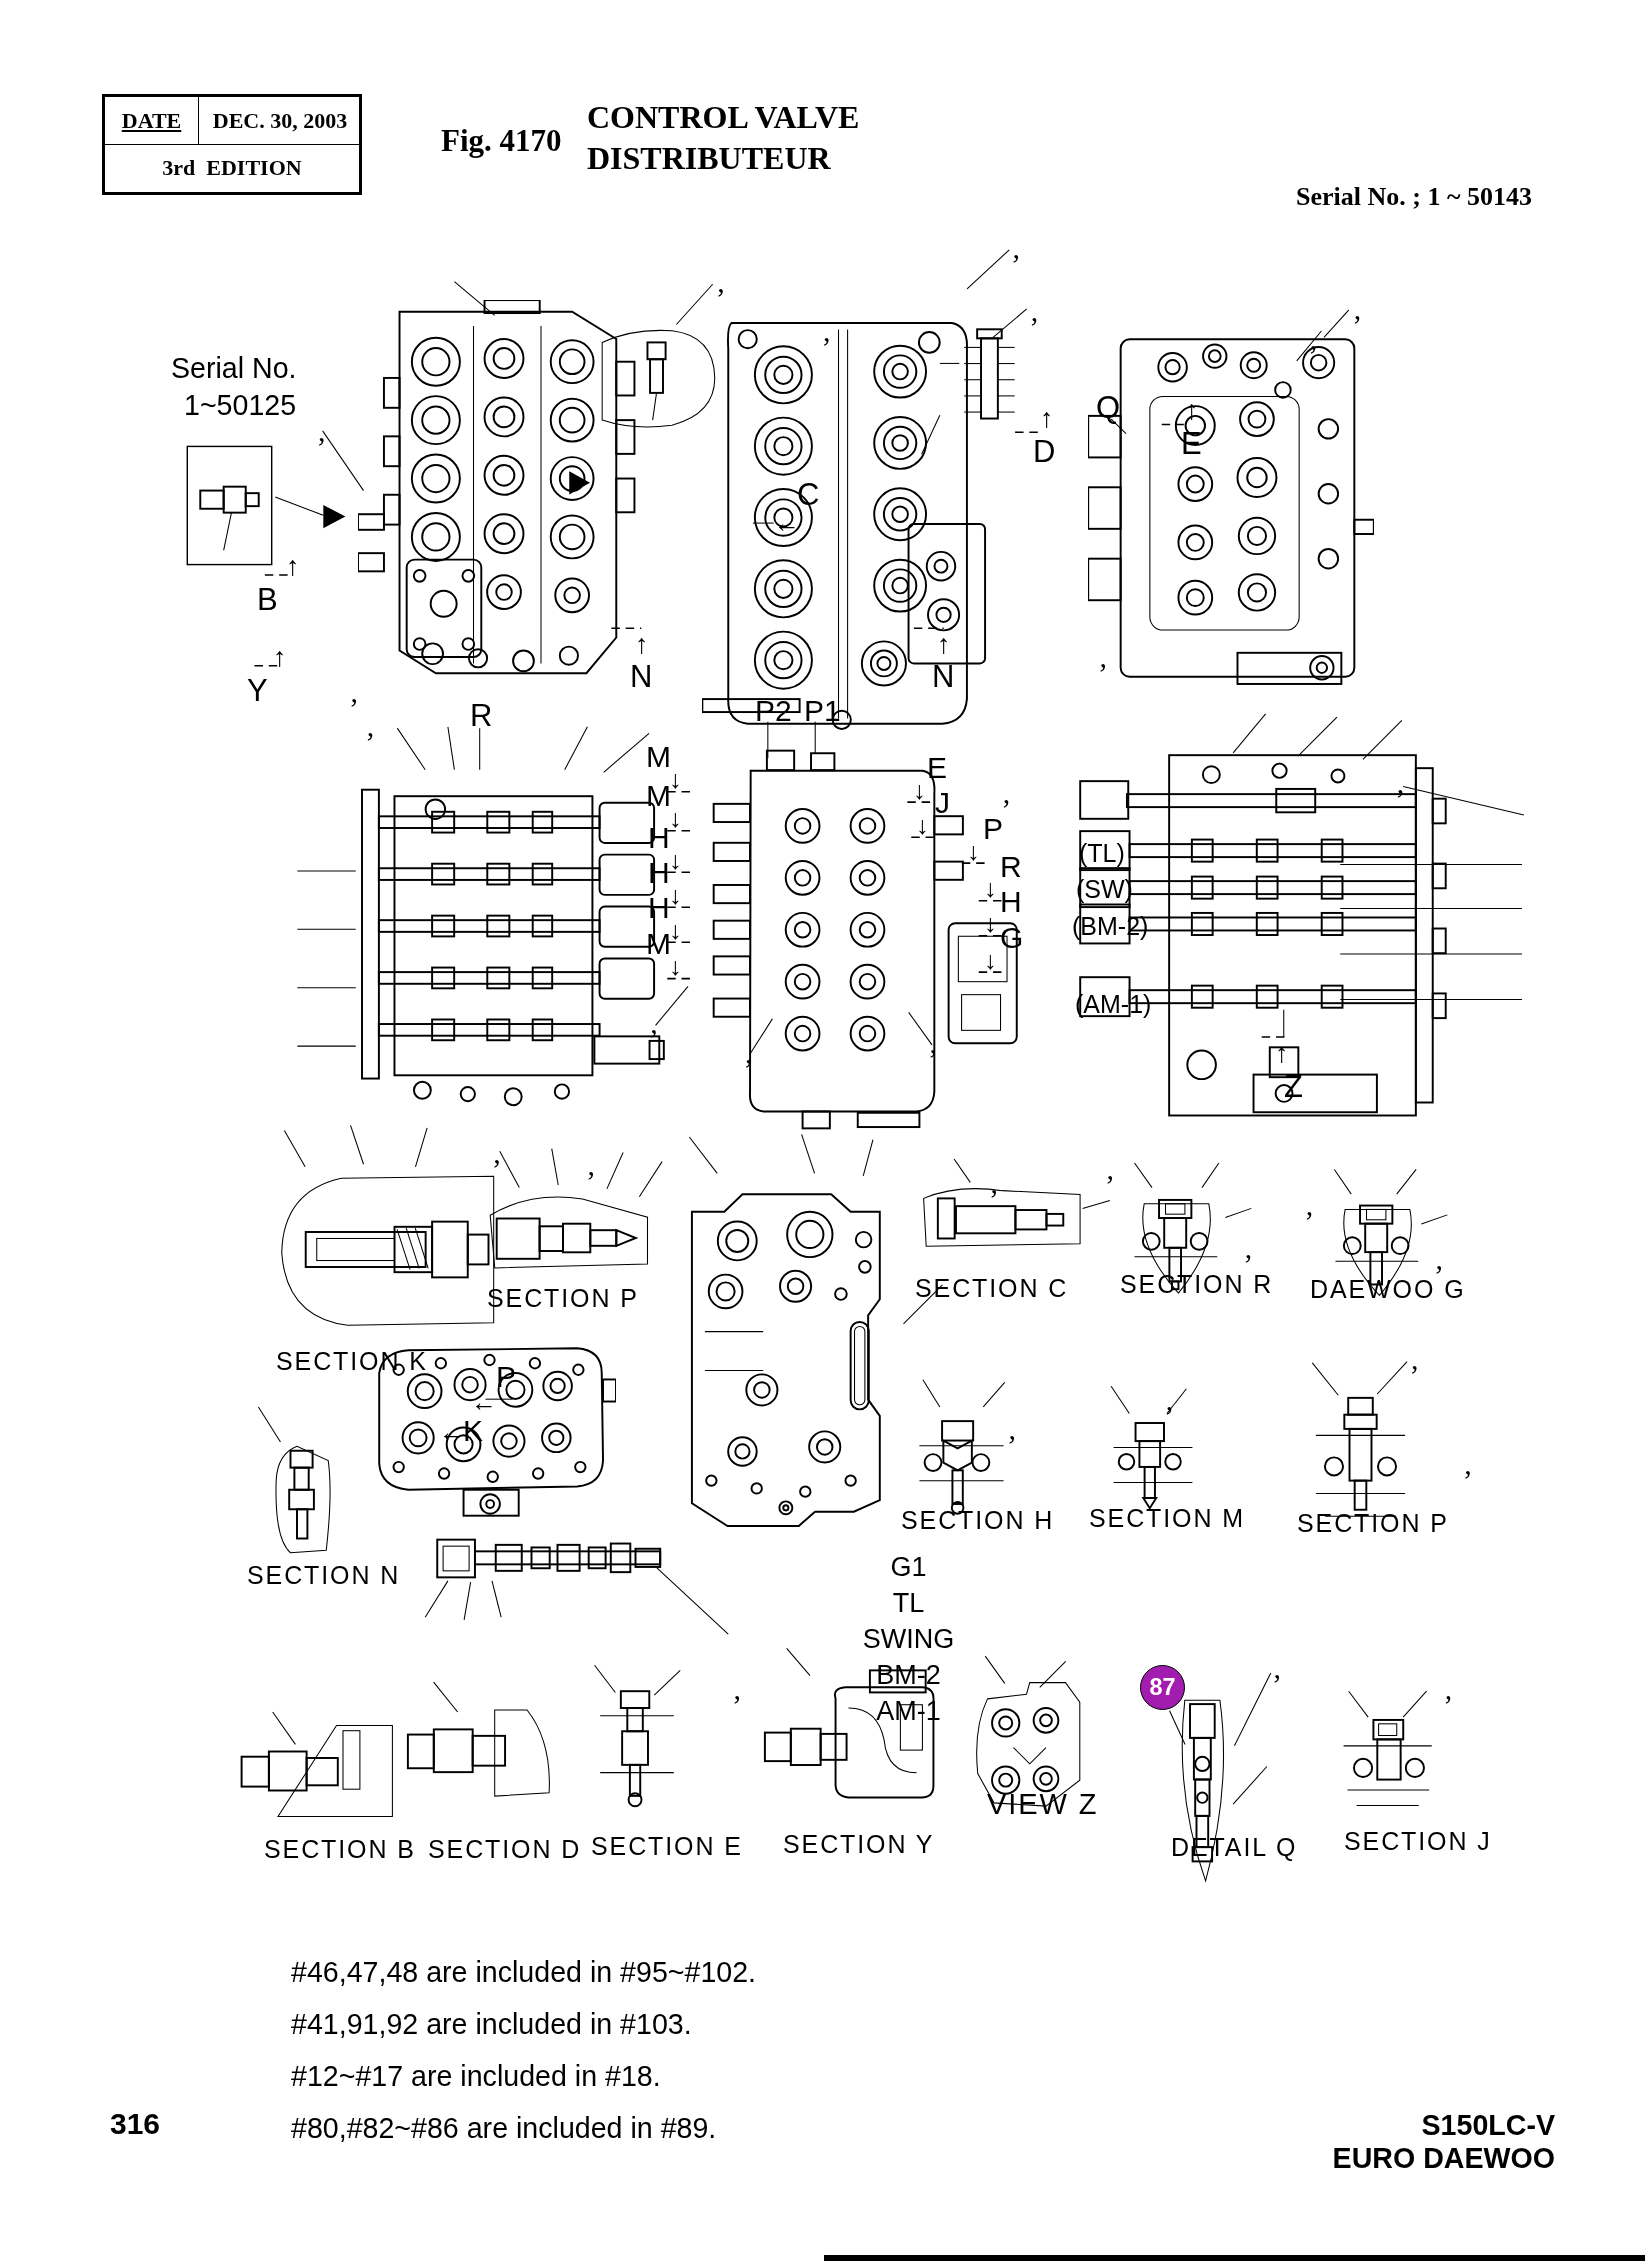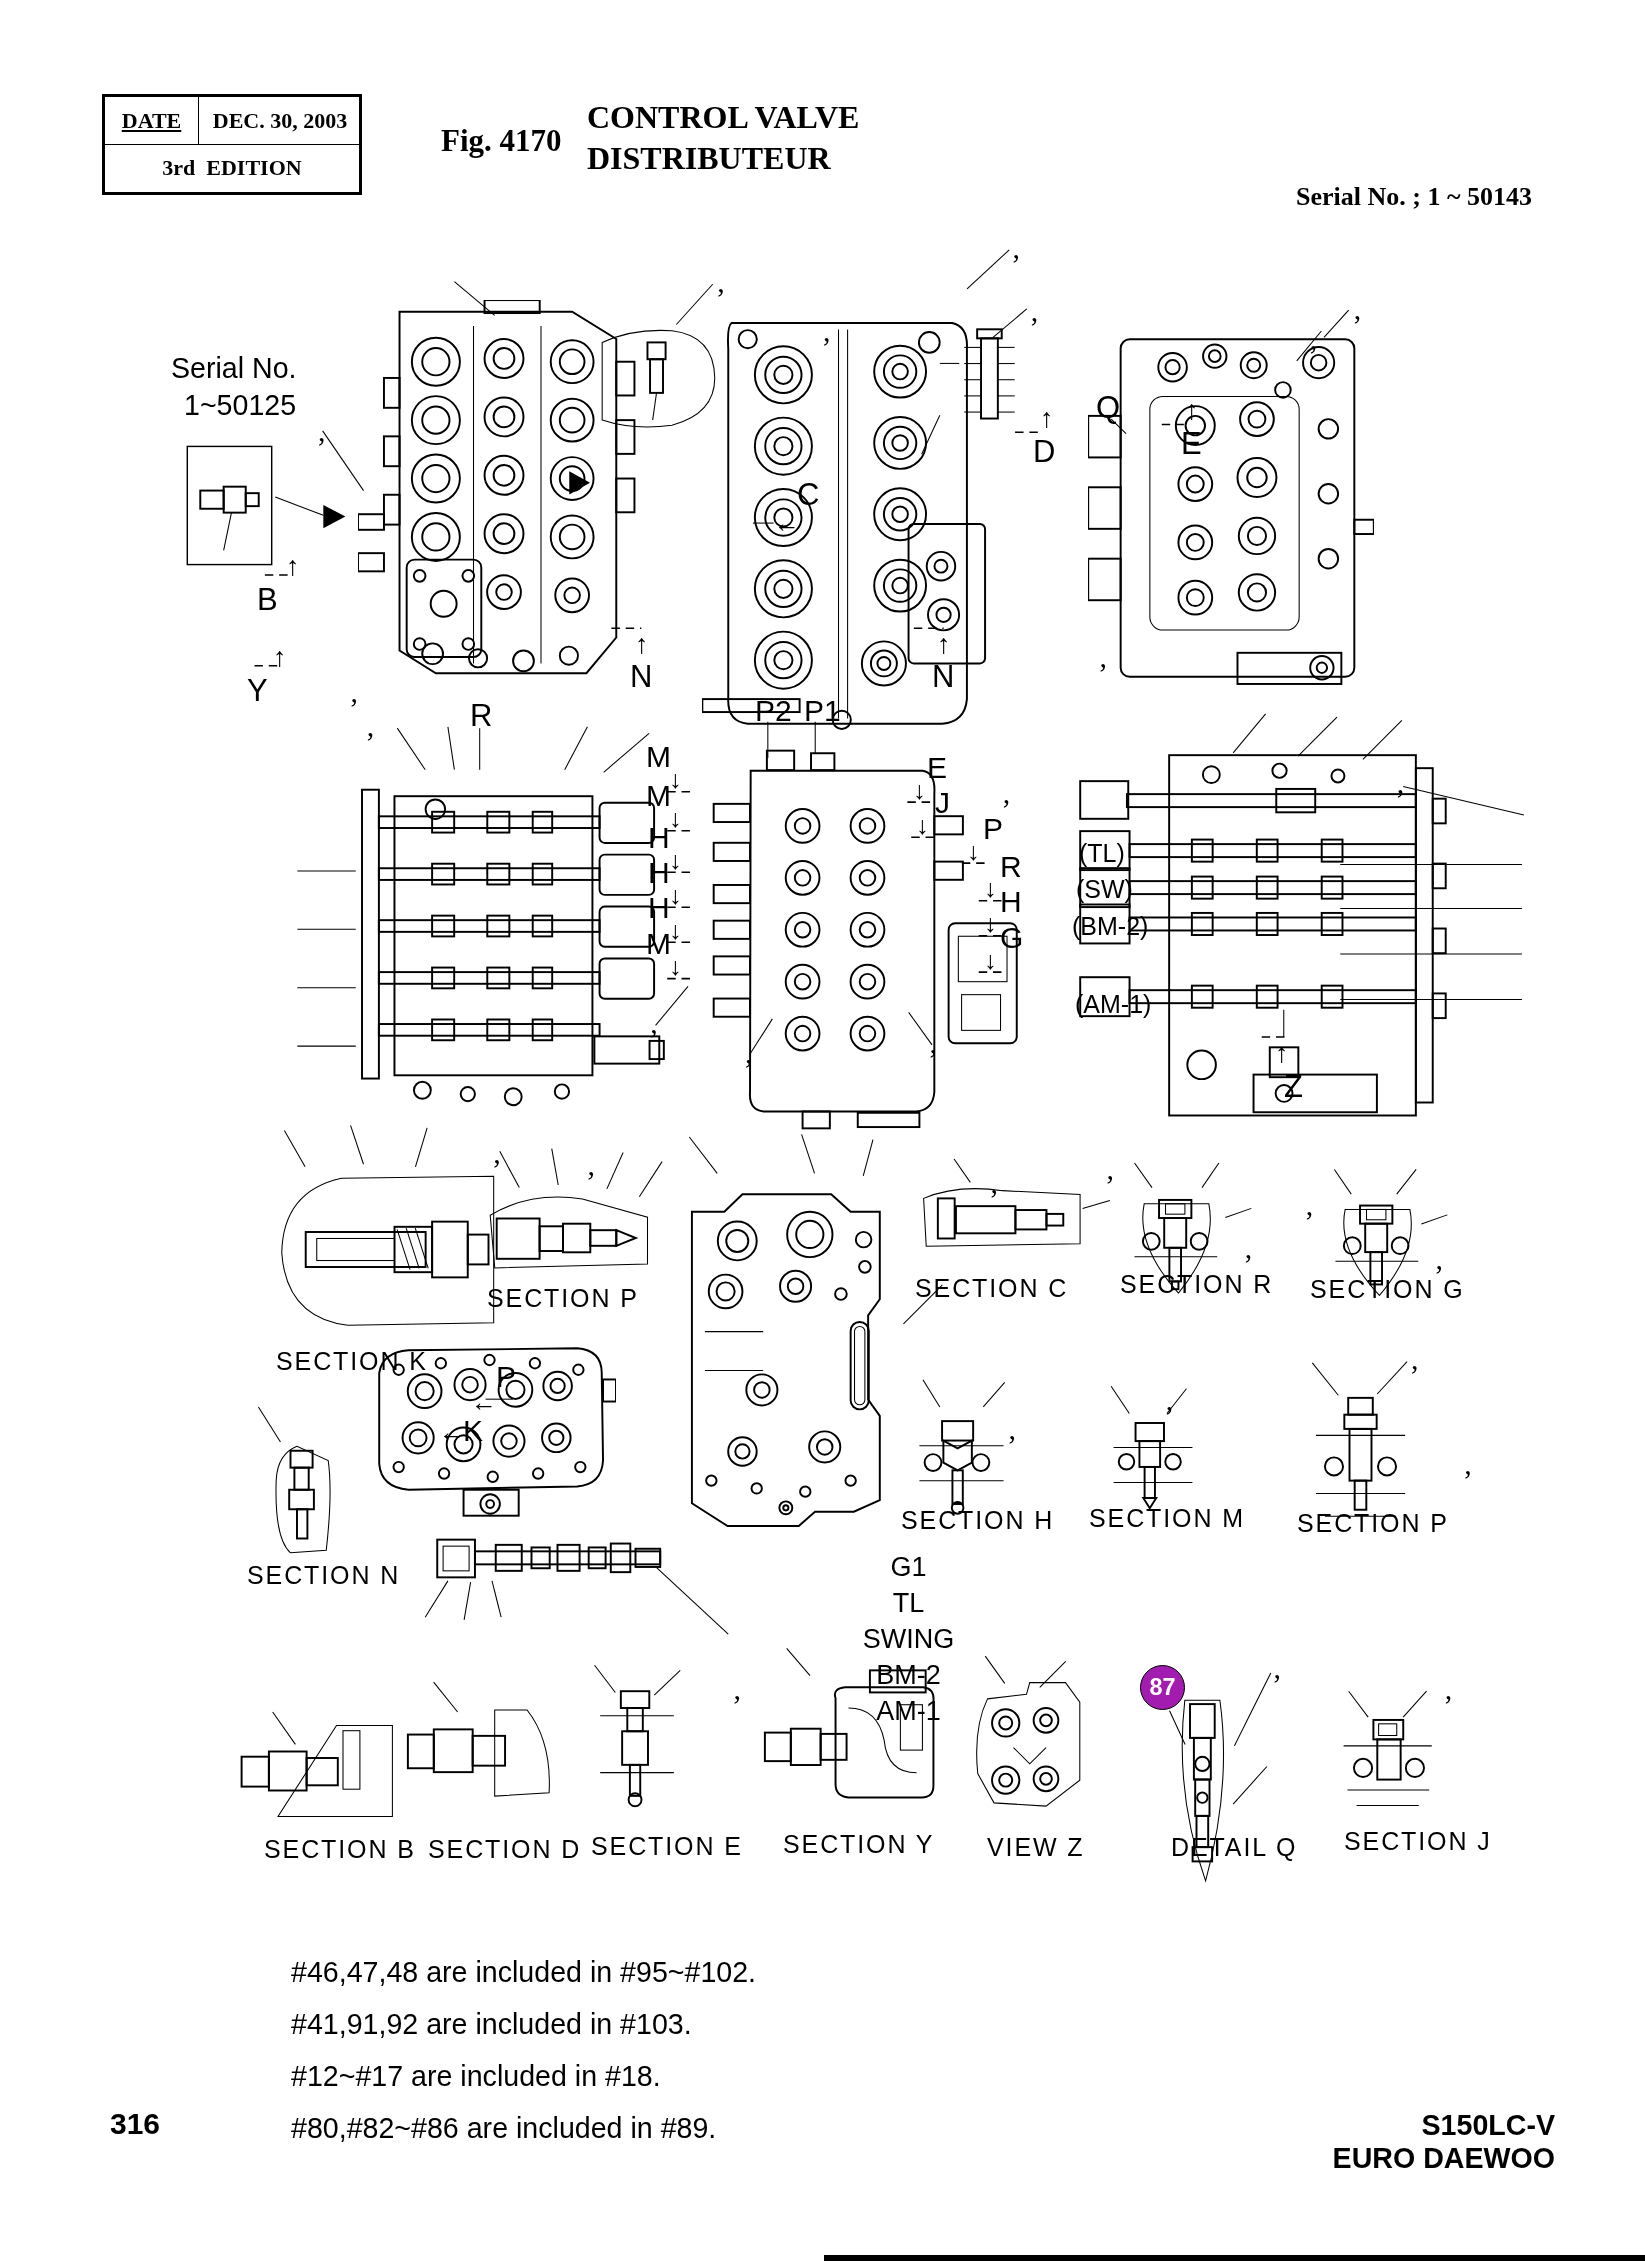--- a/index.html
+++ b/index.html
@@ -765,30 +765,30 @@
       <span class="lbl" style="left: 1284px; top: 1071px; font-size: 31px;">Z</span>
       <span class="lbl" style="left: 1275px; top: 1040px; font-size: 27px;">↑</span>
       <span class="lbl" style="left: 276px; top: 1349px; font-size: 25px; letter-spacing: 1.9px;">SECTION K</span>
       <span class="lbl" style="left: 487px; top: 1286px; font-size: 25px; letter-spacing: 1.9px;">SECTION P</span>
       <span class="lbl" style="left: 496px; top: 1362px; font-size: 30px;">P</span>
       <span class="lbl" style="left: 471px; top: 1389px; font-size: 26px;">←</span>
       <span class="lbl" style="left: 463px; top: 1416px; font-size: 30px;">K</span>
       <span class="lbl" style="left: 439px; top: 1419px; font-size: 26px;">←</span>
       <span class="lbl" style="left: 915px; top: 1276px; font-size: 25px; letter-spacing: 1.9px;">SECTION C</span>
       <span class="lbl" style="left: 1120px; top: 1272px; font-size: 25px; letter-spacing: 1.9px;">SECTION R</span>
-      <span class="lbl" style="left: 1310px; top: 1277px; font-size: 25px; letter-spacing: 1.9px;">SECTION G</span>
+      <span class="lbl" style="left: 1310px; top: 1277px; font-size: 25px; letter-spacing: 1.9px;">DAEWOO G</span>
       <span class="lbl" style="left: 901px; top: 1508px; font-size: 25px; letter-spacing: 1.9px;">SECTION H</span>
       <span class="lbl" style="left: 1089px; top: 1506px; font-size: 25px; letter-spacing: 1.9px;">SECTION M</span>
       <span class="lbl" style="left: 1297px; top: 1511px; font-size: 25px; letter-spacing: 1.9px;">SECTION P</span>
       <span class="lbl" style="left: 247px; top: 1563px; font-size: 25px; letter-spacing: 1.9px;">SECTION N</span>
       <span class="lbl" style="left: 264px; top: 1837px; font-size: 25px; letter-spacing: 1.9px;">SECTION B</span>
       <span class="lbl" style="left: 428px; top: 1837px; font-size: 25px; letter-spacing: 1.9px;">SECTION D</span>
       <span class="lbl" style="left: 591px; top: 1834px; font-size: 25px; letter-spacing: 1.9px;">SECTION E</span>
       <span class="lbl" style="left: 783px; top: 1832px; font-size: 25px; letter-spacing: 1.9px;">SECTION Y</span>
-      <span class="lbl" style="left: 987px; top: 1835px; font-size: 25px; letter-spacing: 1.9px;">VIEW Z</span>
+      <span class="lbl" style="left: 987px; top: 1790px; font-size: 29px; letter-spacing: 1.9px;">VIEW Z</span>
       <span class="lbl" style="left: 1171px; top: 1835px; font-size: 25px; letter-spacing: 1.9px;">DETAIL Q</span>
       <span class="lbl" style="left: 1344px; top: 1829px; font-size: 25px; letter-spacing: 1.9px;">SECTION J</span>
     </div>
 
   <div class="optcol" id="list-right" style="left:850px;top:1549px;width:117px">
       <div class="opt">G1</div>
       <div class="opt">TL</div>
       <div class="opt">SWING</div>
       <div class="opt">BM-2</div>
       <div class="opt">AM-1</div>

